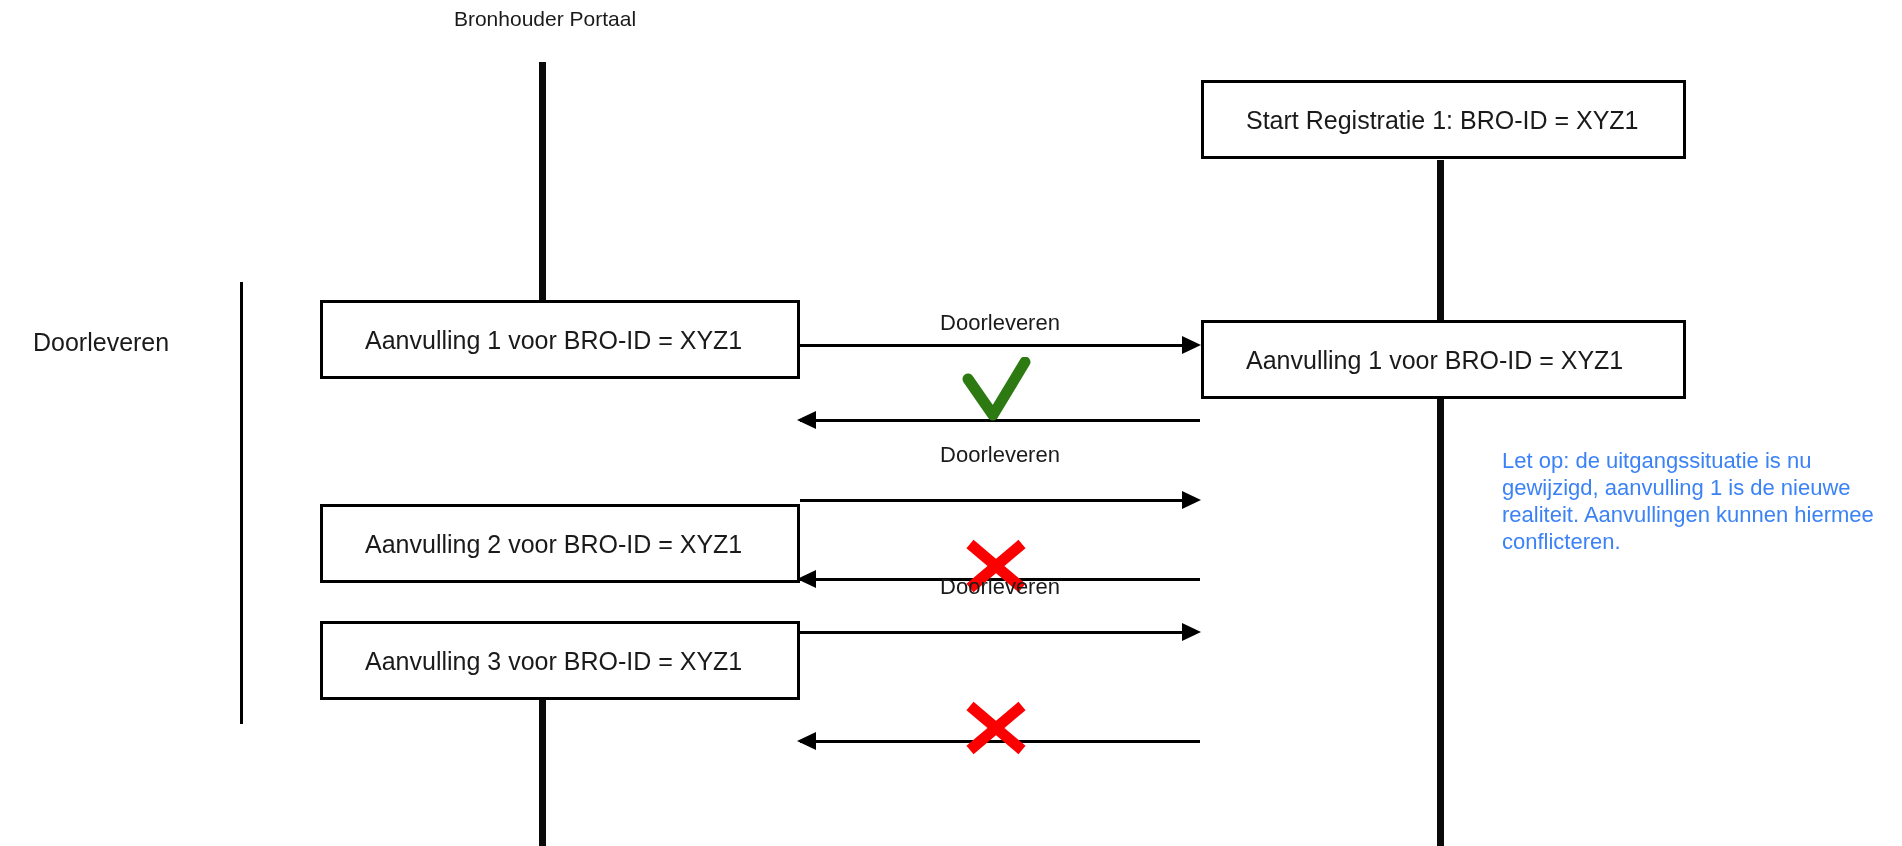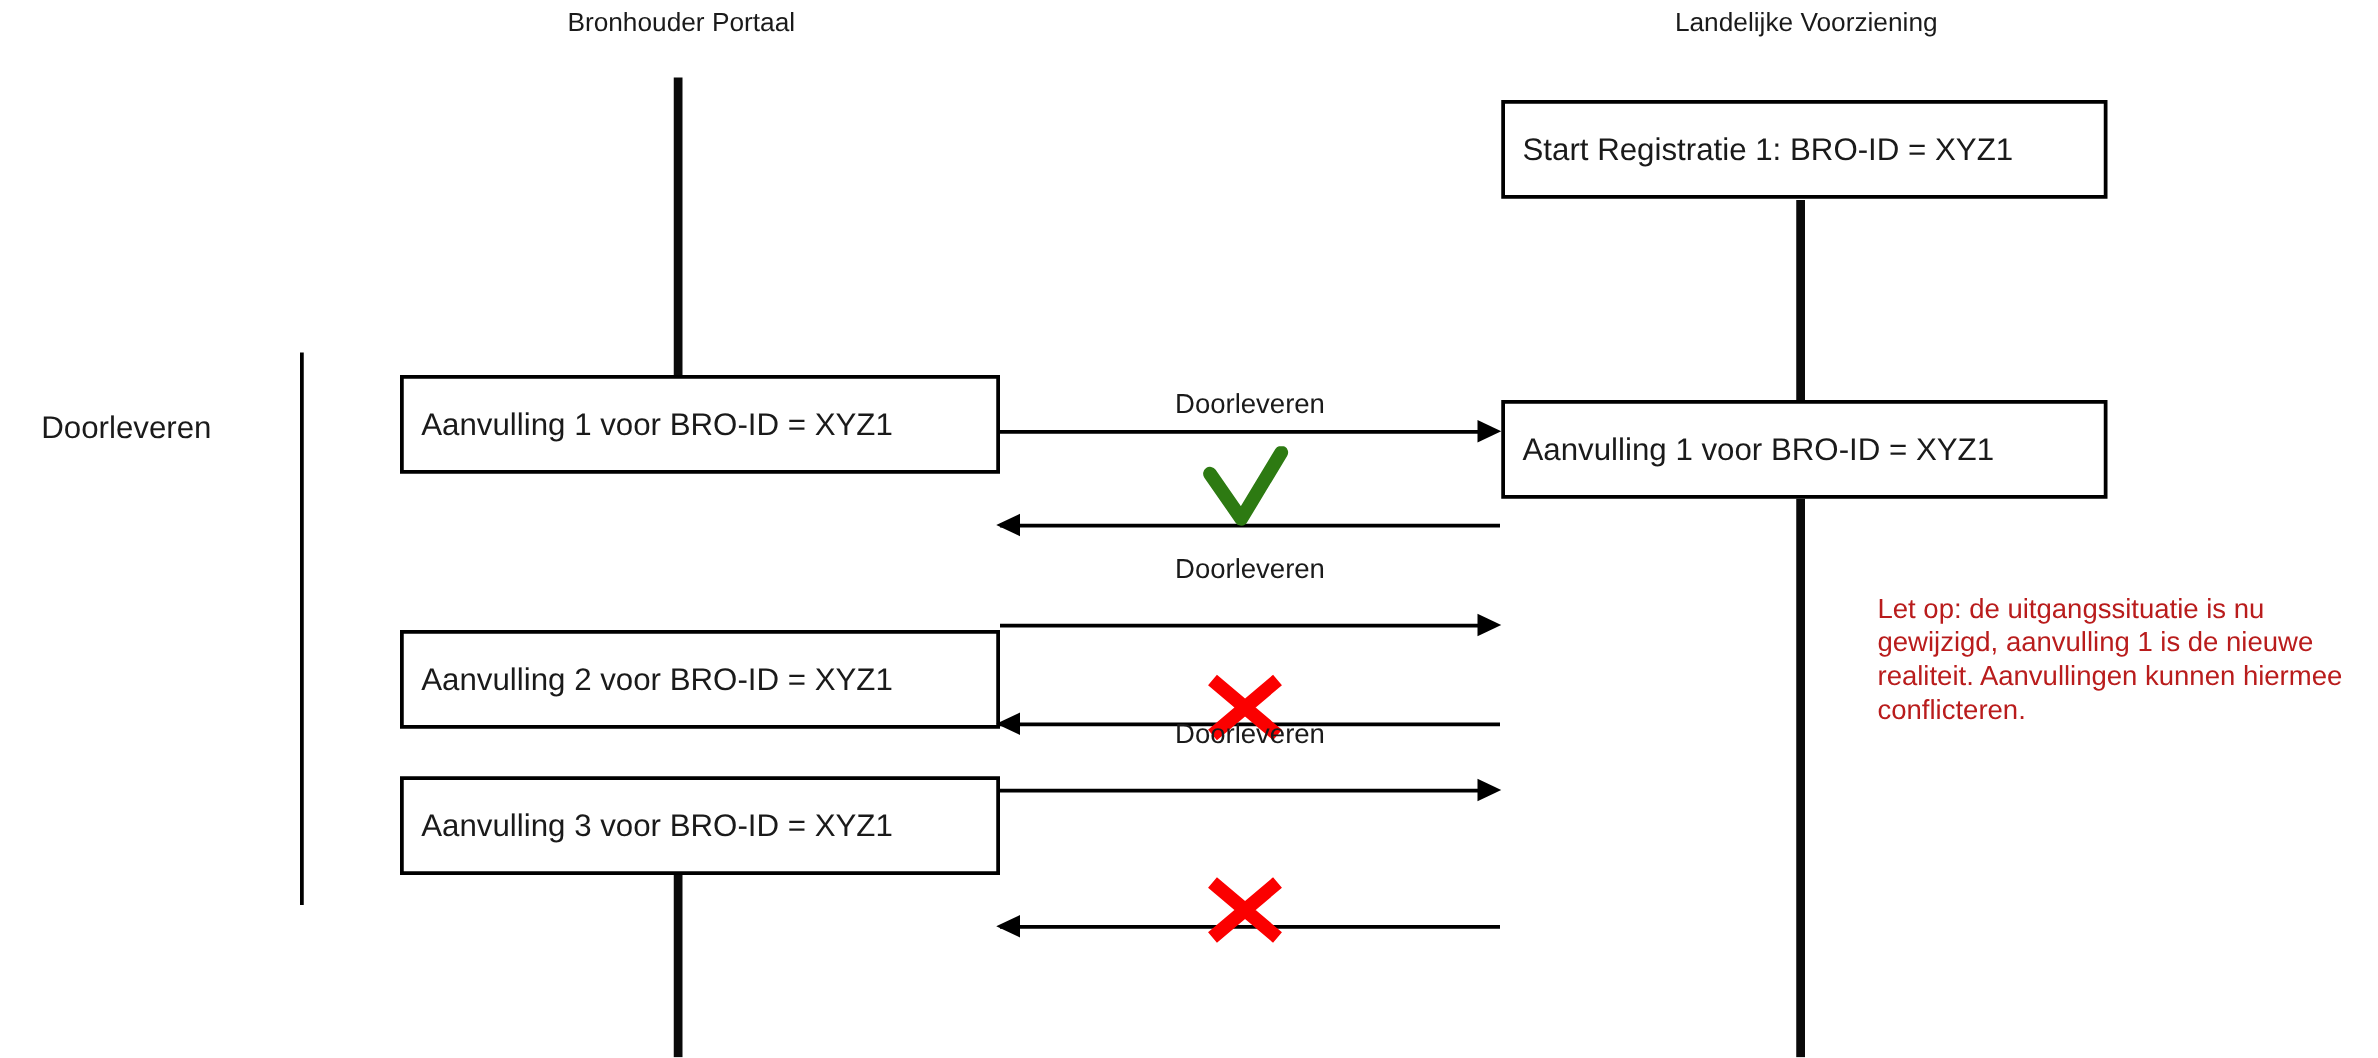--- a/index.html
+++ b/index.html
@@ -38,20 +38,21 @@
   }
 
   
   .msg-box {
     position: absolute;
     box-sizing: border-box;
     border: 3px solid #000000;
     background: #ffffff;
     display: flex;
     align-items: center;
+    padding-left: 28px;
   }
   .msg-box .msg-label {
     font-size: 25px;
     line-height: 30px;
     color: #1a1a1a;
     padding-left: 14px;
     white-space: nowrap;
   }
 
   
@@ -110,21 +111,20 @@
     white-space: pre-line;
   }
 </style>
 </head>
 <body>
 
 <div id="canvas">
 
   <div class="lane-title" style="left:330px; top:4px; width:430px;">Bronhouder Portaal</div>
 
-  <div class="lane-title" style="left:1230px; top:4px; width:430px;">Landelijke Voorziening</div>
 
   <div class="lifeline" style="left:539px; top:62px; height:240px;"></div>
   <div class="lifeline" style="left:539px; top:700px; height:146px;"></div>
 
   <div class="lifeline" style="left:1437px; top:160px; height:160px;"></div>
   <div class="lifeline" style="left:1437px; top:398px; height:448px;"></div>
 
   <div class="group-bracket" style="left:240px; top:282px; height:442px;"></div>
   <div class="group-label" style="left:33px; top:327px;">Doorleveren</div>
 
@@ -180,15 +180,15 @@
 
   <div class="arrow-line" style="left:800px; top:740px; width:400px;"></div>
   <div class="arrow-head left" style="left:797px; top:732px;"></div>
 
   <div class="mark" style="left:962px; top:700px;">
     <svg width="68" height="56" viewBox="0 0 68 56" xmlns="http://www.w3.org/2000/svg">
       <path d="M 8 6 L 60 50 M 60 6 L 8 50" stroke="#fb0000" stroke-width="11" stroke-linecap="butt" fill="none"></path>
     </svg>
   </div>
 
-  <div class="note" style="left:1502px; top:473px; width:400px; color:#b91c1c;">Let op: de uitgangssituatie is nu gewijzigd, aanvulling 1 is de nieuwe realiteit. Aanvullingen kunnen hiermee conflicteren.</div>
+  <div class="note" style="left:1502px; top:447px; width:400px; color:#3b82f6;">Let op: de uitgangssituatie is nu gewijzigd, aanvulling 1 is de nieuwe realiteit. Aanvullingen kunnen hiermee conflicteren.</div>
 
 </div>
 
 </body></html>

